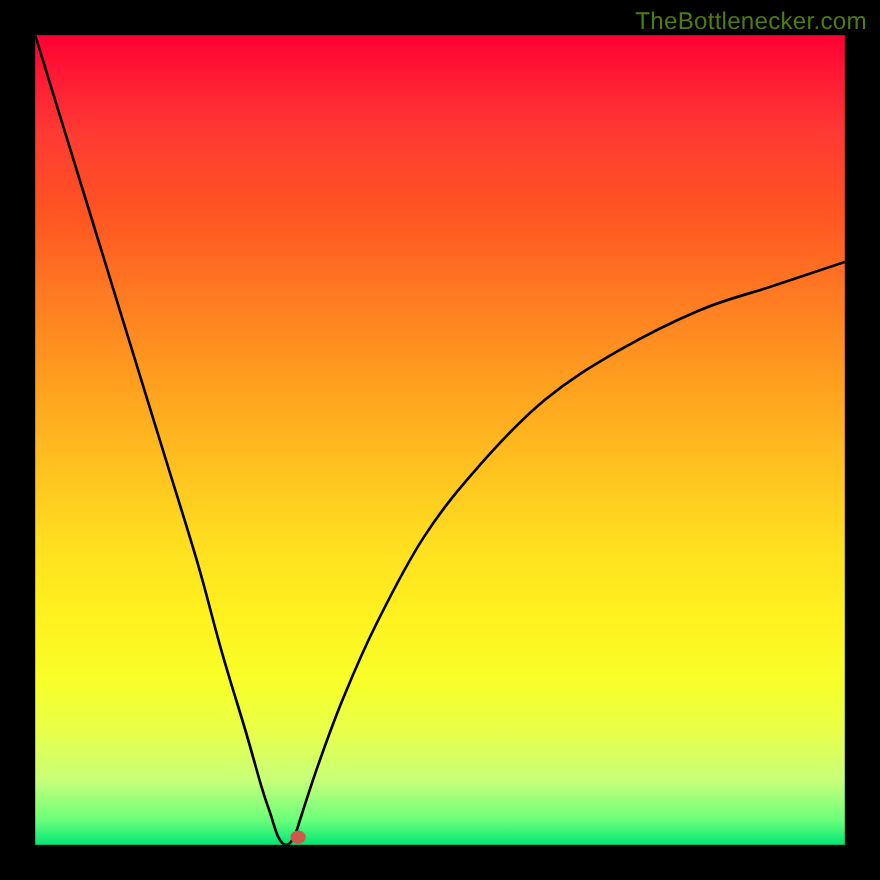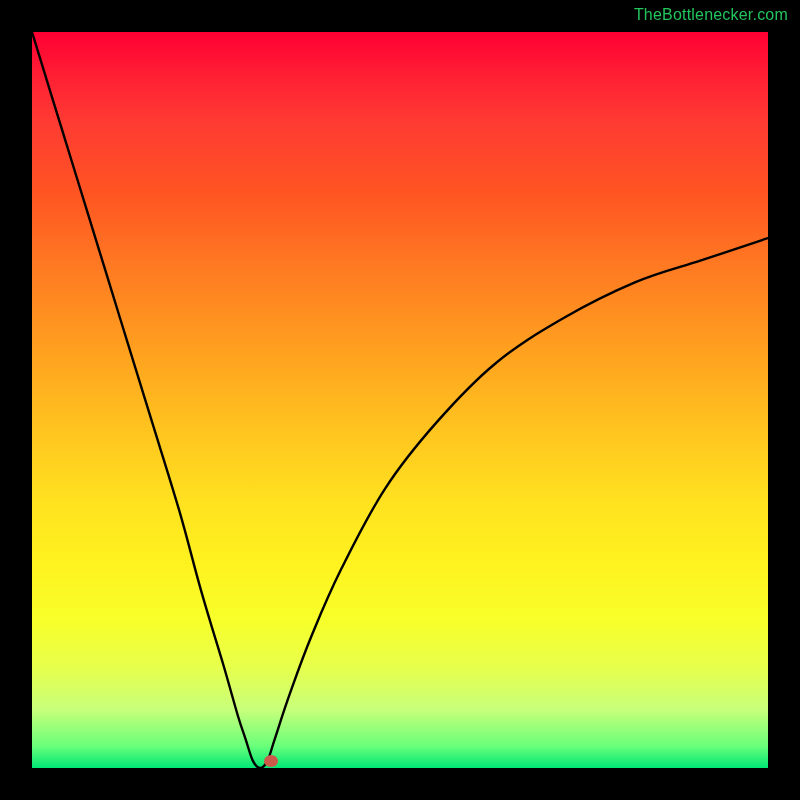--- a/index.html
+++ b/index.html
@@ -55,22 +55,22 @@
     width: 14px;
     height: 12px;
     border-radius: 50% / 50%;
     background: #cc5a4a;
     transform: translate(-50%, -50%);
   }
   .attribution {
     position: absolute;
     top: 6px;
     right: 12px;
-    color: #22c55e;
-    font-size: 16px;
+    color: #4d7c0f;
+    font-size: 22px;
     letter-spacing: 0.2px;
     font-weight: 400;
   }
 </style>
 </head>
 <body>
 
 <div class="frame">
 
   <div class="plot-area">

